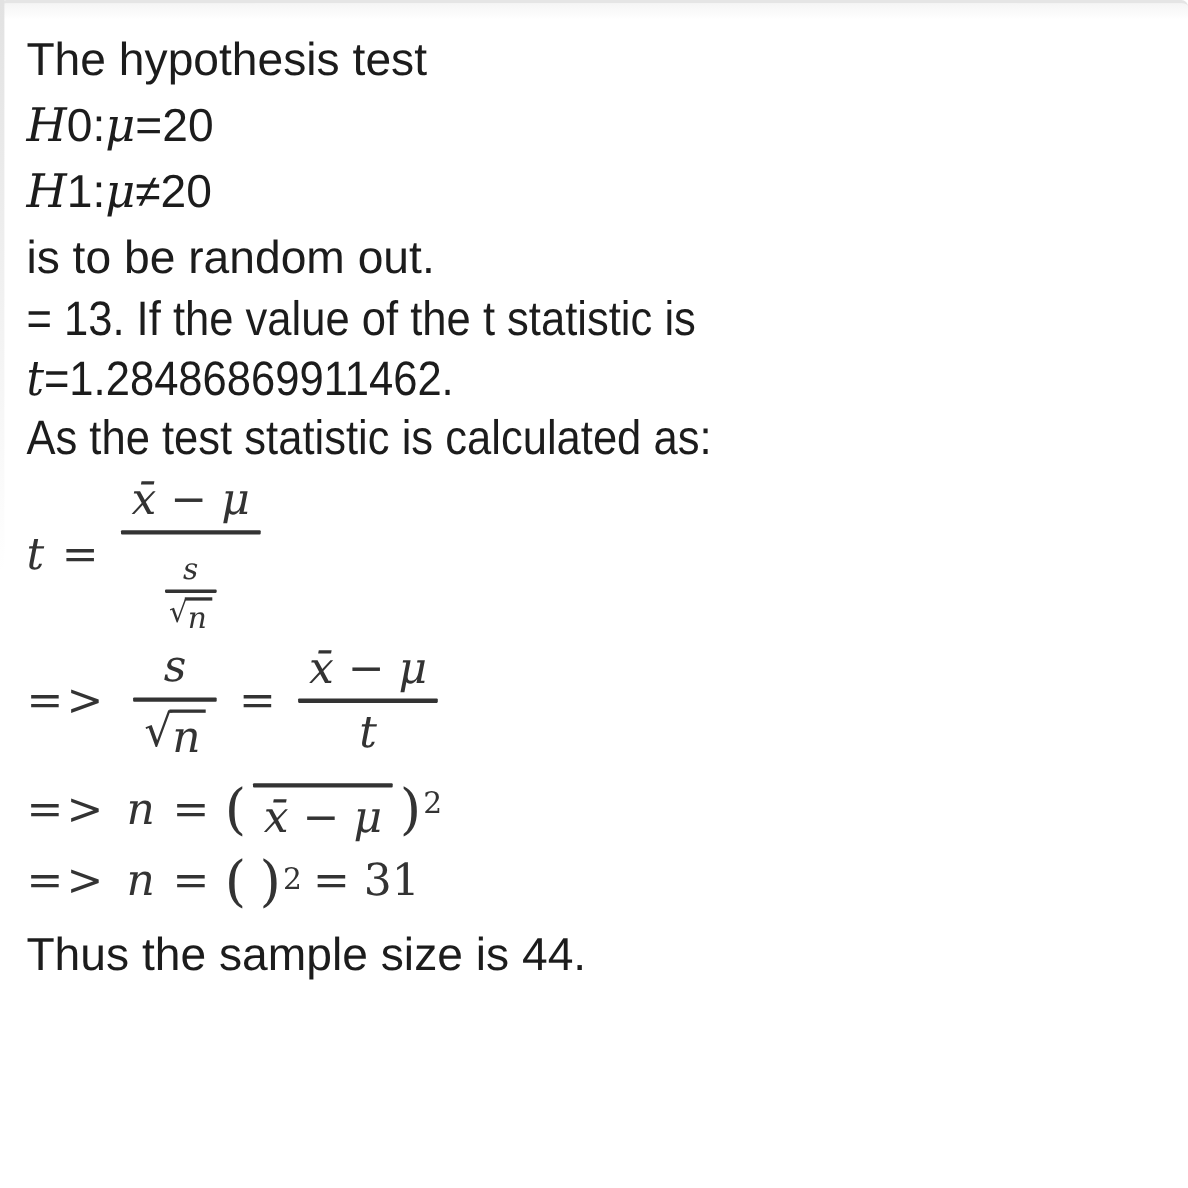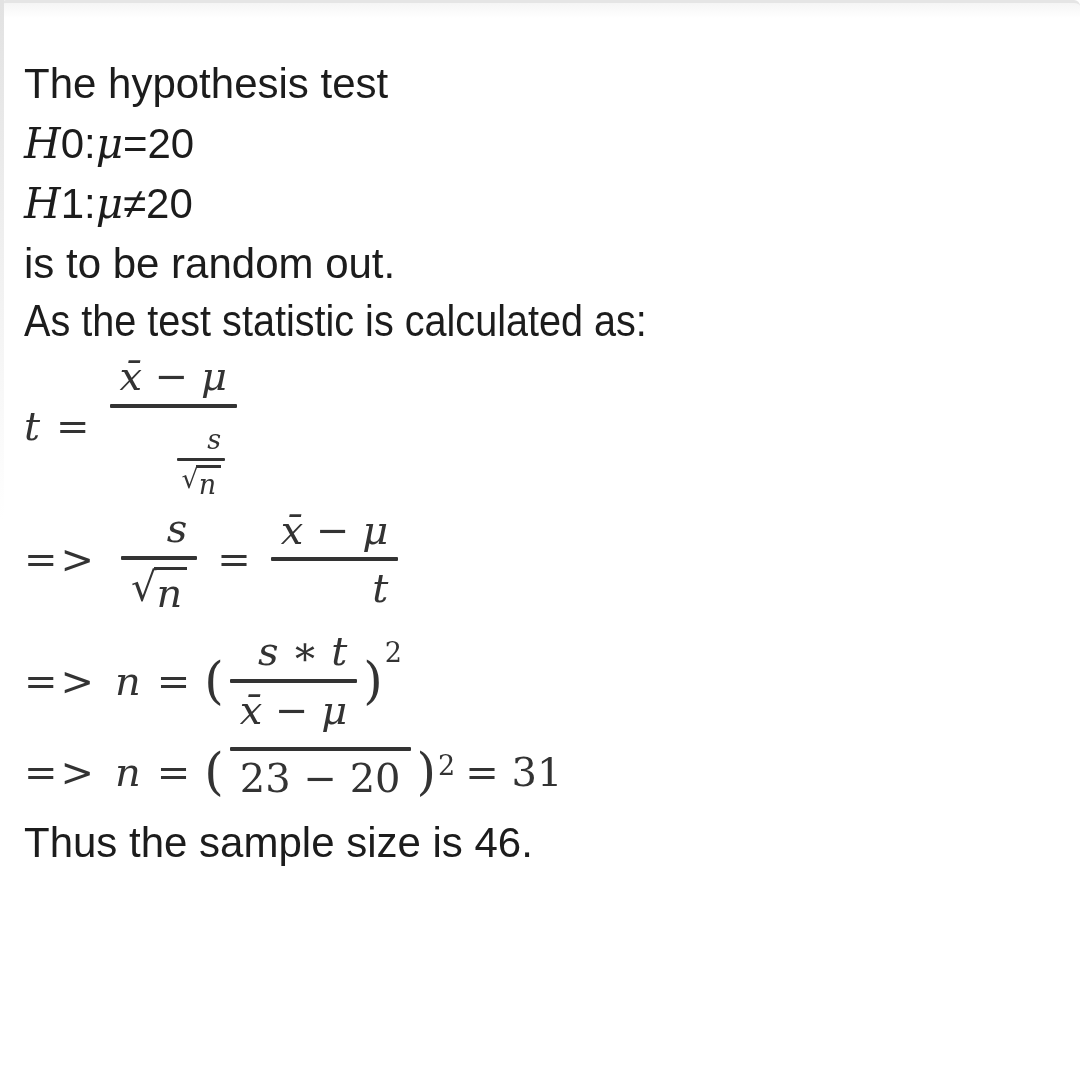--- a/index.html
+++ b/index.html
@@ -8,21 +8,21 @@
           font-family:"Liberation Sans", sans-serif; color:#1c1c1c; }
 
   
   .top-edge { position:absolute; top:0; left:0; right:0; height:18px;
               border-top:3px solid #e5e5e5;
               background:linear-gradient(#f5f5f5, rgba(255,255,255,0));
               border-radius:6px 6px 0 0; }
   .left-edge { position:absolute; top:0; left:0; width:4px; height:520px;
                background:linear-gradient(#e2e2e2, rgba(226,226,226,0)); }
 
-  .content { position:absolute; top:24px; left:24px; right:8px;margin-top:30px; }
+  .content { position:absolute; top:24px; left:24px; right:8px; }
 
   
   .ln { font-size:42px; line-height:60px; white-space:nowrap; letter-spacing:0; }
   
   .lnc { line-height:54px; height:54px; white-space:nowrap; }
   .cond { display:inline-block; transform:scaleX(0.9); transform-origin:0 60%;
           font-size:44px; line-height:54px; white-space:nowrap; }
   
   .mi { font-family:"DejaVu Serif", serif; font-style:italic; }
 
@@ -30,21 +30,21 @@
   .eq { display:flex; align-items:center; white-space:nowrap;
         font-family:"DejaVu Serif", serif; font-size:40px; color:#333333;
         margin:4px 0 10px 0; }
   .eq .it { font-style:italic; }
   .eq .up { font-style:normal; }
   .arrow { font-style:normal; letter-spacing:3px; margin-right:18px; }
   .rel { font-style:normal; margin:0 14px; }
   .var { font-style:italic; margin-right:2px; }
   .paren { font-style:normal; font-size:50px; line-height:1; }
 
-  .frac { display:inline-flex; flex-direction:column; align-items:flex-end;
+  .frac { display:inline-flex; flex-direction:column; align-items:center;
           text-align:center; margin:0 6px; }
   .fnum, .fden { padding:0 10px; line-height:1.12; }
   .fbar { align-self:stretch; height:4px; background:#333333; margin:5px 0; border-radius:1px; }
   .frac.small { font-size:27px; margin:0 2px; }
   .frac.small .fbar { height:3px; margin:3px 0; }
   .frac.small .fnum, .frac.small .fden { padding:0 4px; }
 
   .sqrt { display:inline-flex; align-items:flex-start; }
   .sqrt .rad { font-style:normal; line-height:1; }
   .sqrt .arg { font-style:italic; line-height:1; border-top:3px solid #333333;
@@ -69,21 +69,23 @@
 
     <div class="ln">The hypothesis test</div>
 
     <div class="ln"><span class="mi">H</span><span>0:</span><span class="mi">μ</span><span>=20</span></div>
 
     <div class="ln"><span class="mi">H</span><span>1:</span><span class="mi">μ</span><span>≠20</span></div>
 
     <div class="ln">is to be random out.</div>
 
 
+    <div class="lnc"><span class="cond">= 13. If the value of the t statistic is</span></div>
 
+    <div class="lnc"><span class="cond"><span class="mi">t</span><span>=1.28486869911462.</span></span></div>
 
     <div class="lnc"><span class="cond">As the test statistic is calculated as:</span></div>
 
     <div class="eq f1">
       <span class="var">t</span>
       <span class="rel">=</span>
       <span class="frac">
         <span class="fnum it">x̄ − μ</span>
         <span class="fbar"></span>
         <span class="fden">
@@ -120,38 +122,36 @@
         <span class="fden it">t</span>
       </span>
     </div>
 
     <div class="eq f3">
       <span class="arrow">=&gt;</span>
       <span class="var">n</span>
       <span class="rel">=</span>
       <span class="paren">(</span>
       <span class="frac">
-        <span class="fnum it">s ∗ t</span>
         <span class="fbar"></span>
         <span class="fden it">x̄ − μ</span>
       </span>
       <span class="paren">)</span>
       <span class="sup">2</span>
     </div>
 
     <div class="eq f4">
       <span class="arrow">=&gt;</span>
       <span class="var">n</span>
       <span class="rel">=</span>
       <span class="paren">(</span>
       <span class="frac">
         <span class="fbar"></span>
-        <span class="fden up">23 − 20</span>
       </span>
       <span class="paren">)</span>
       <span class="sup">2</span>
       <span class="res">= 31</span>
     </div>
 
-    <div class="ln conclusion">Thus the sample size is 46.</div>
+    <div class="ln conclusion">Thus the sample size is 44.</div>
 
   </div>
 </div>
 
 </body></html>

